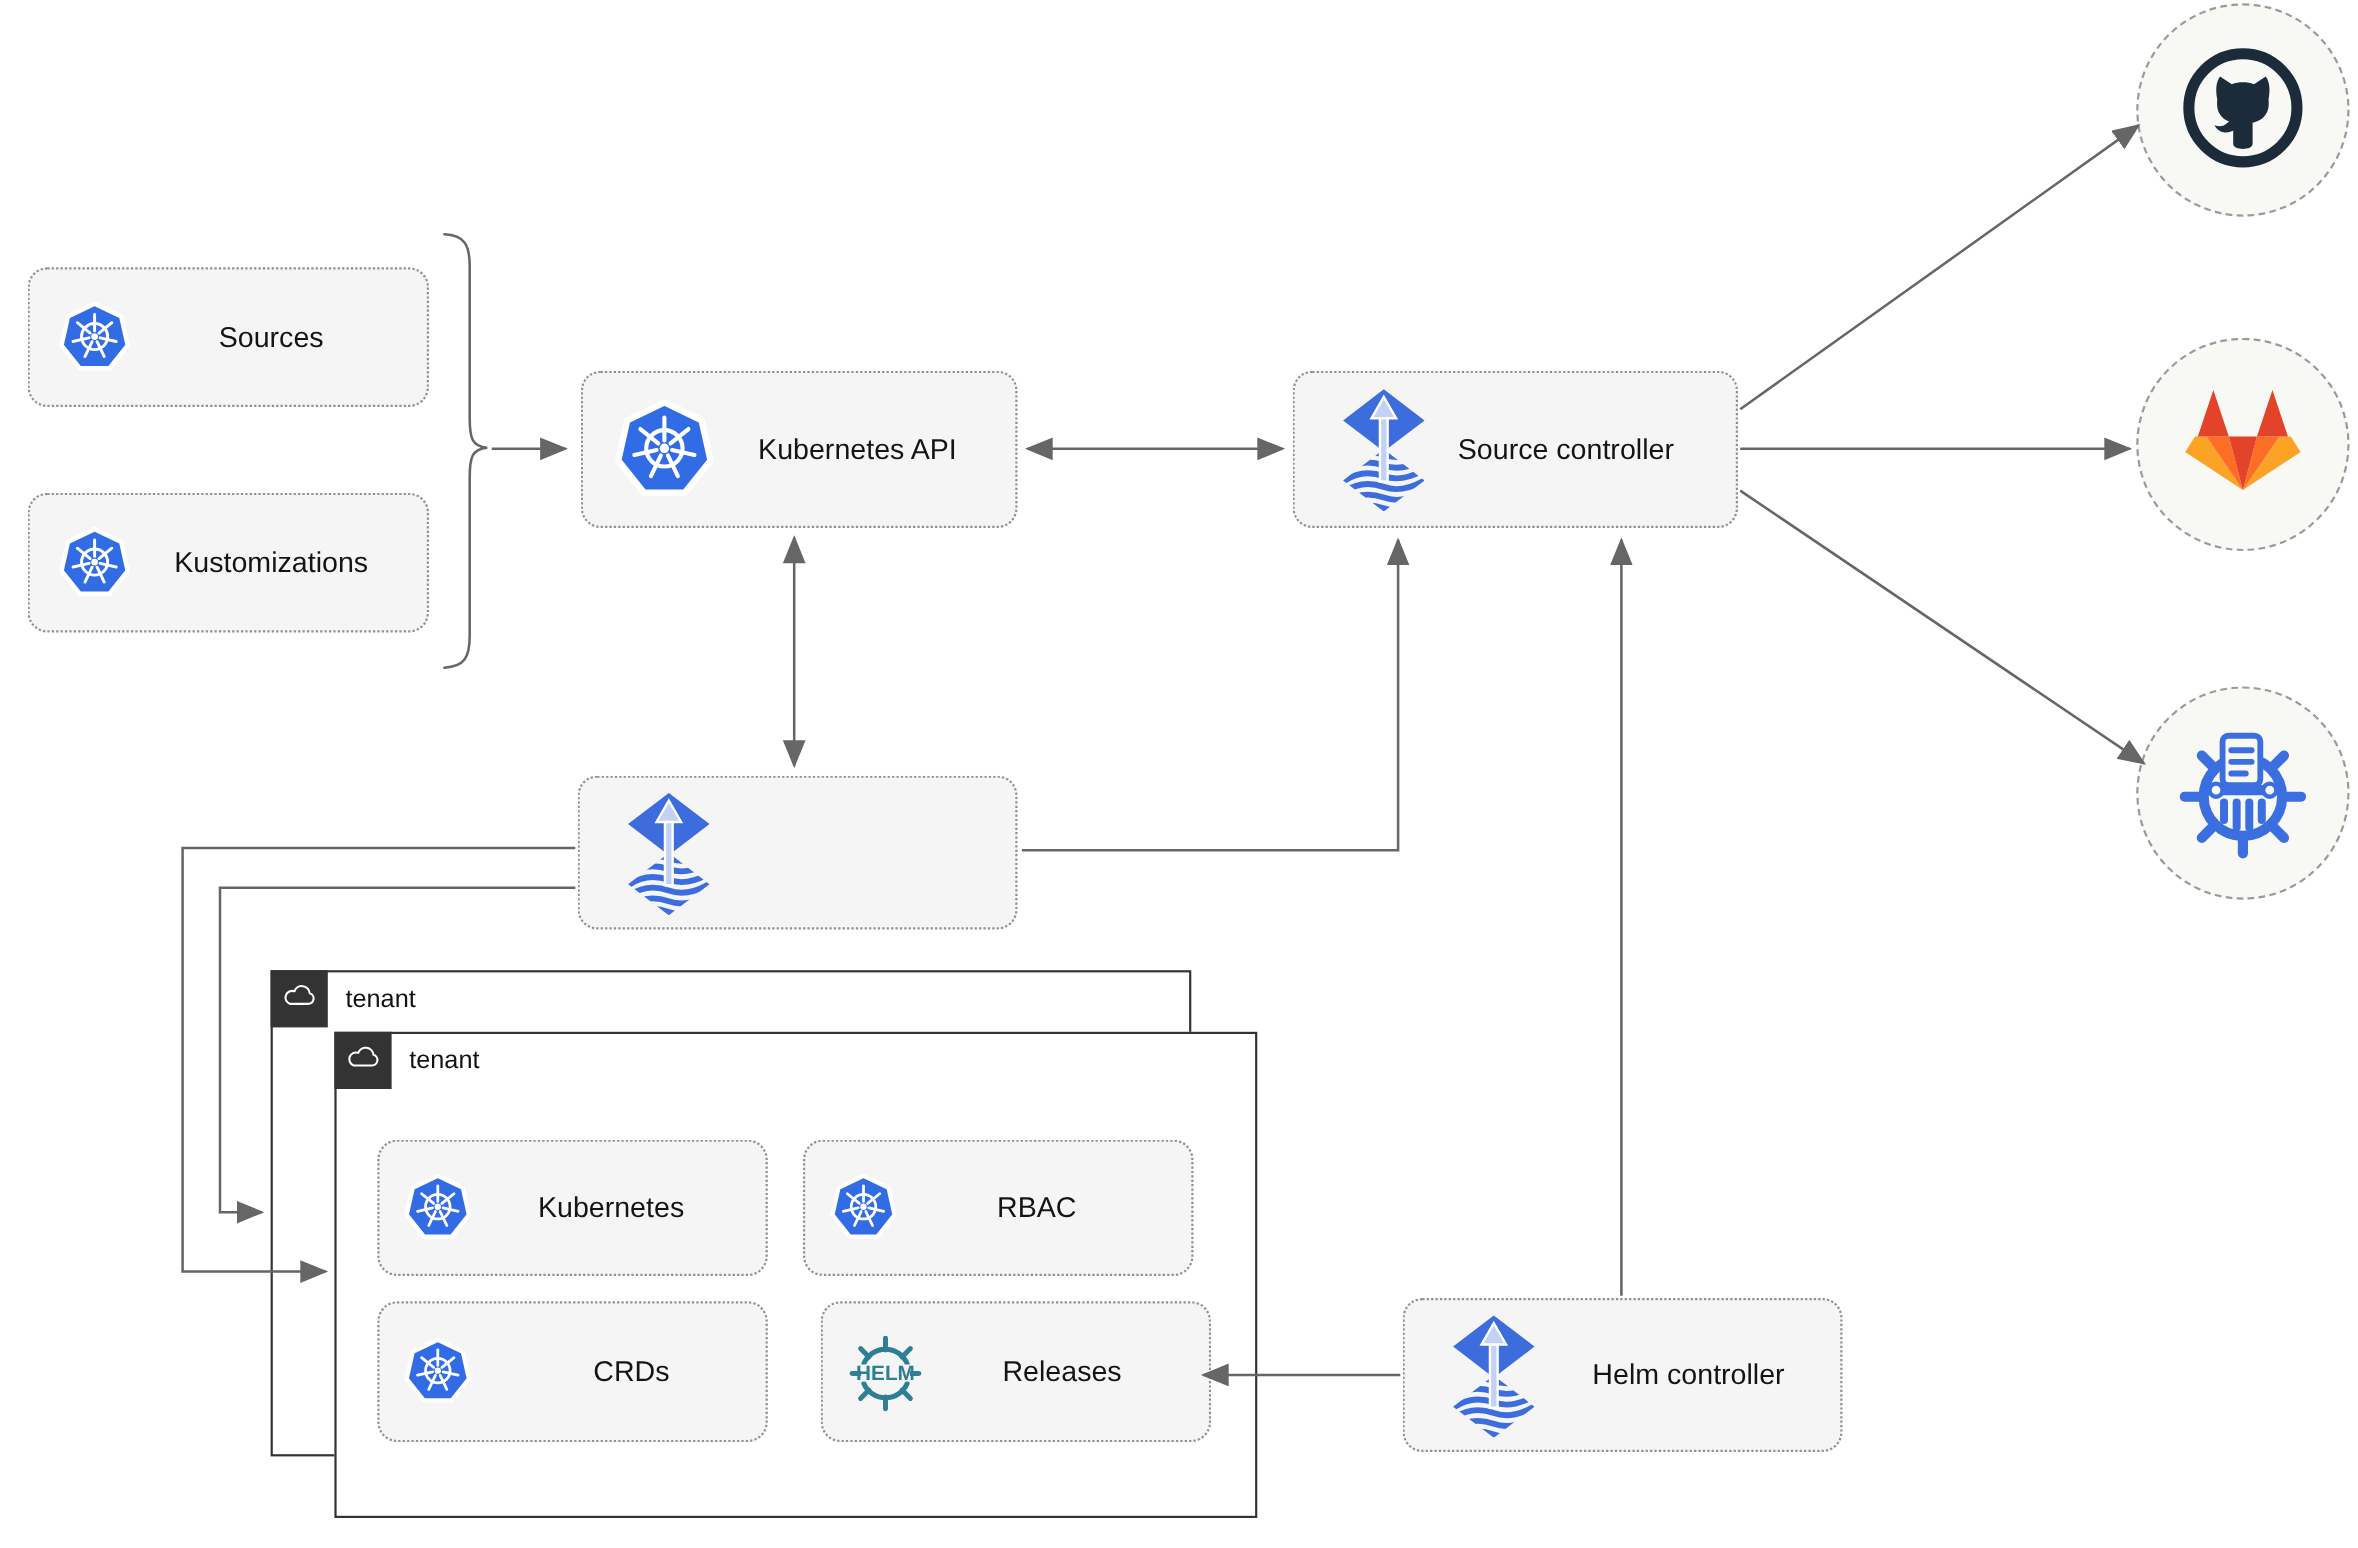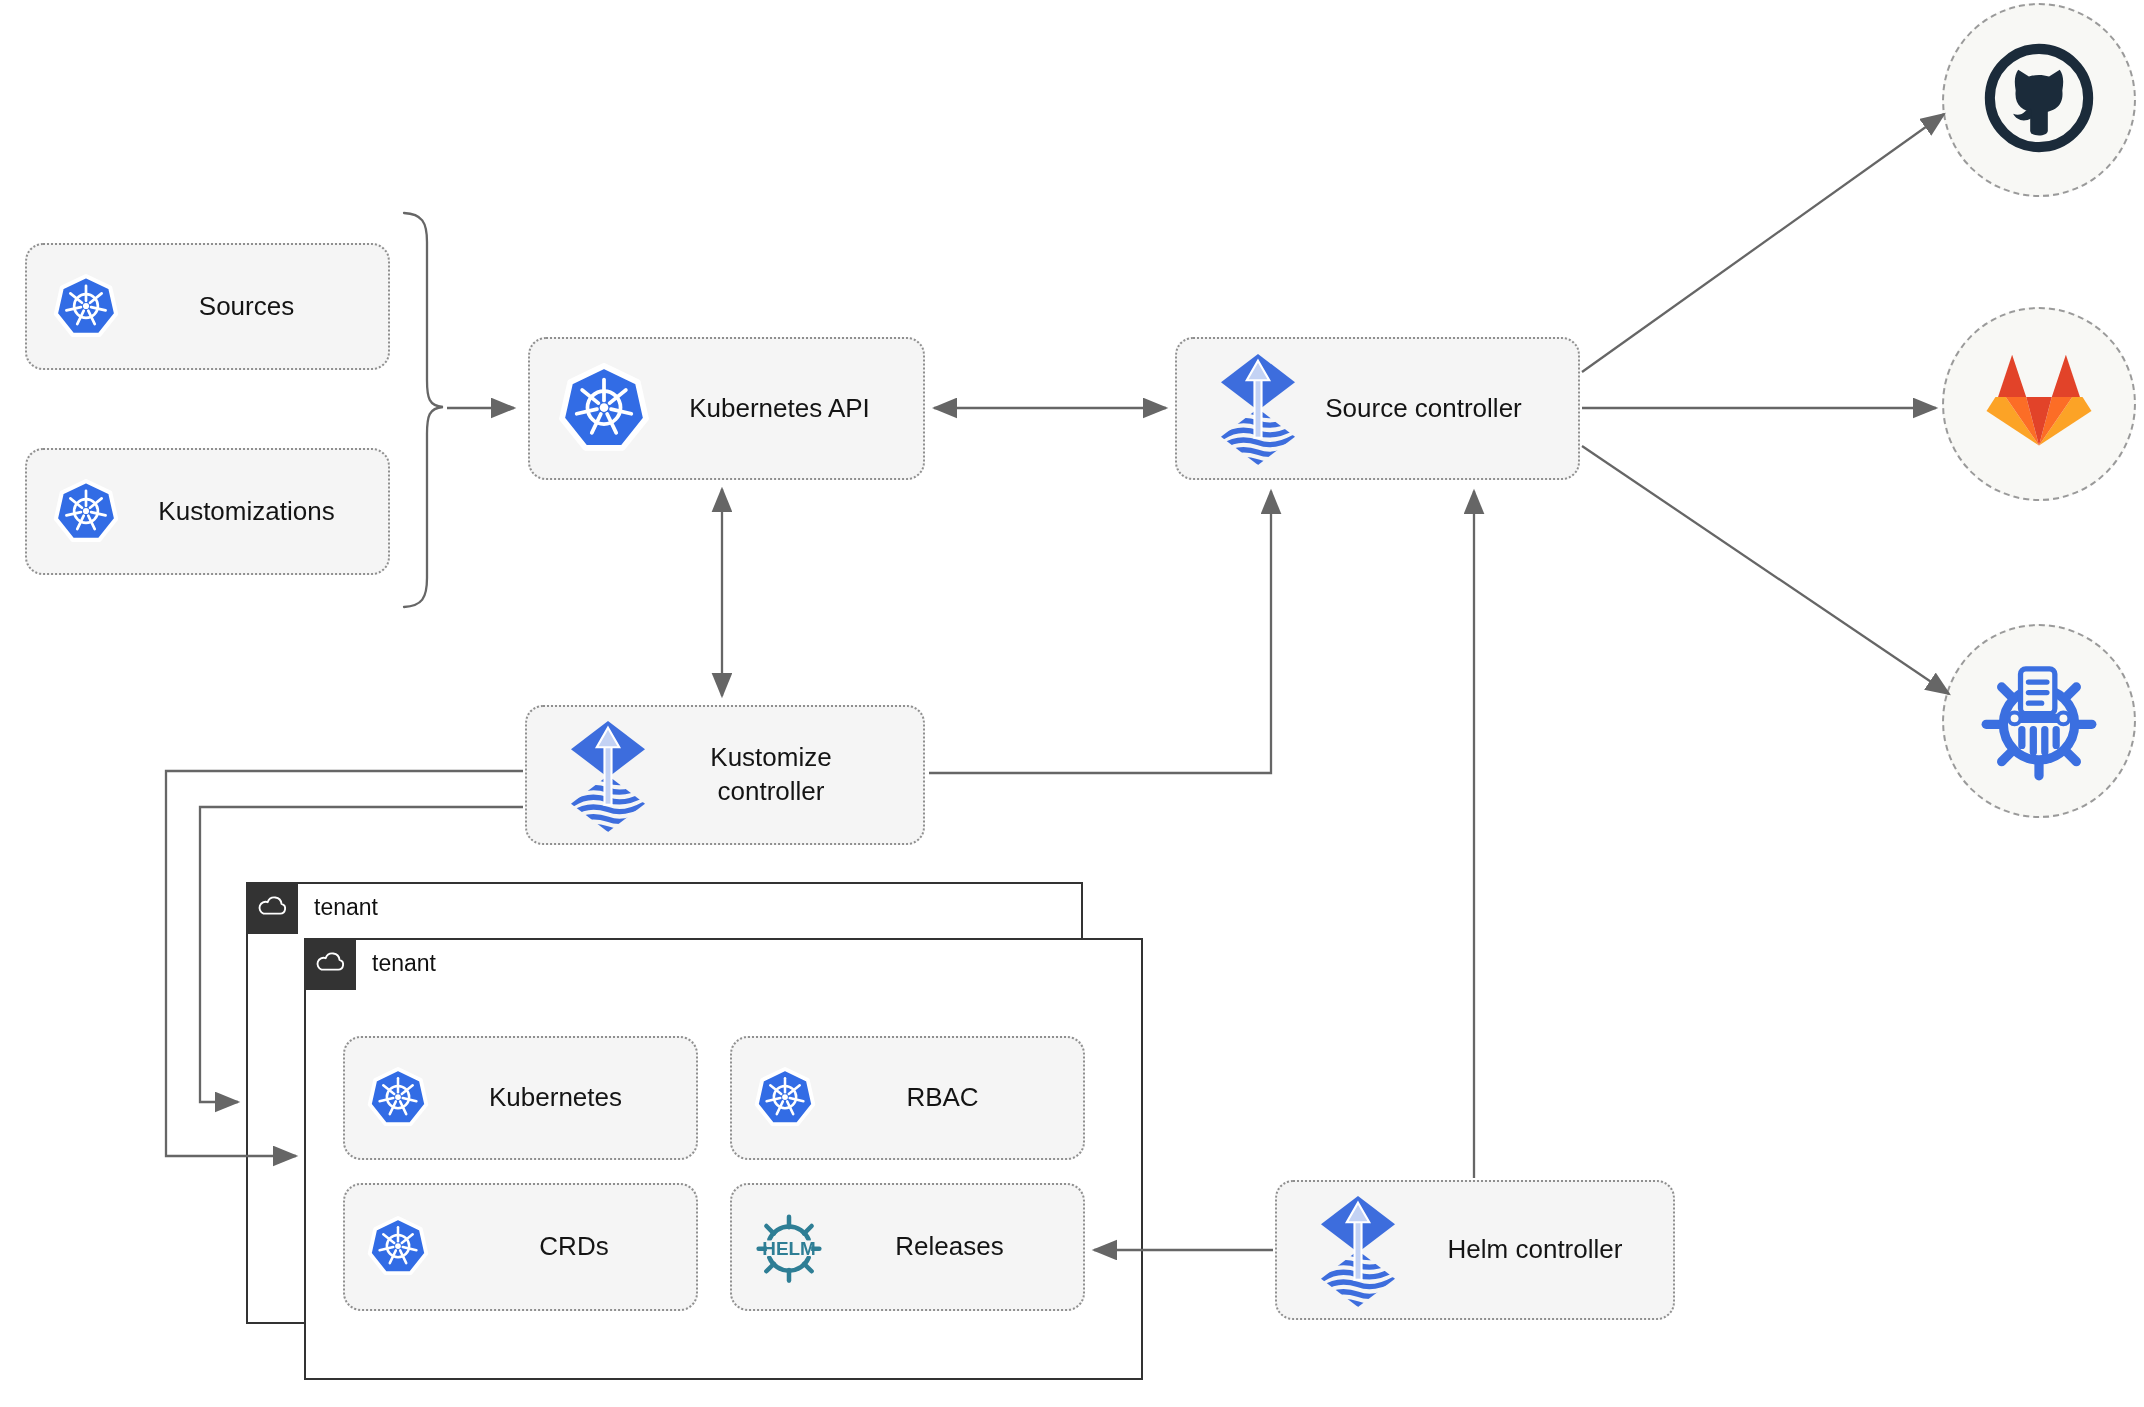--- a/index.html
+++ b/index.html
@@ -180,21 +180,21 @@
   <span class="lbl">RBAC</span>
 </div>
 <div class="node inode" style="left:343px;top:1183px;width:355px;height:128px;gap:37px;">
   <span class="icon" style="margin-left:22px;">
     <svg width="62" height="62">
         <use href="#sym-k8s"></use>
       </svg>
     </span>
   <span class="lbl">CRDs</span>
 </div>
-<div class="node inode" style="left:730px;top:1183px;width:355px;height:128px;">
+<div class="node inode" style="left:746px;top:1183px;width:355px;height:128px;">
   <span class="icon" style="margin-left:16px;">
     <svg width="82" height="82">
         <use href="#sym-helm"></use>
       </svg>
     </span>
   <span class="lbl">Releases</span>
 </div>
 
 <div class="node" style="left:25px;top:243px;width:365px;height:127px;">
   <span class="icon" style="margin-left:26px;">
@@ -228,21 +228,20 @@
       </svg>
     </span>
   <span class="lbl"><span class="lbl narrow" style="display:inline-block;">Source controller</span></span>
 </div>
 <div class="node" style="left:525px;top:705px;width:400px;height:140px;">
   <span class="icon" style="margin-left:42px;">
     <svg width="78" height="113">
         <use href="#sym-flux"></use>
       </svg>
     </span>
-  <span class="lbl"><span class="lbl narrow" style="display:inline-block;">Kustomize controller</span></span>
 </div>
 <div class="node" style="left:1275px;top:1180px;width:400px;height:140px;gap:28px;">
   <span class="icon" style="margin-left:42px;">
     <svg width="78" height="113">
         <use href="#sym-flux"></use>
       </svg>
     </span>
   <span class="lbl"><span class="lbl narrow" style="display:inline-block;">Helm controller</span></span>
 </div>
 

